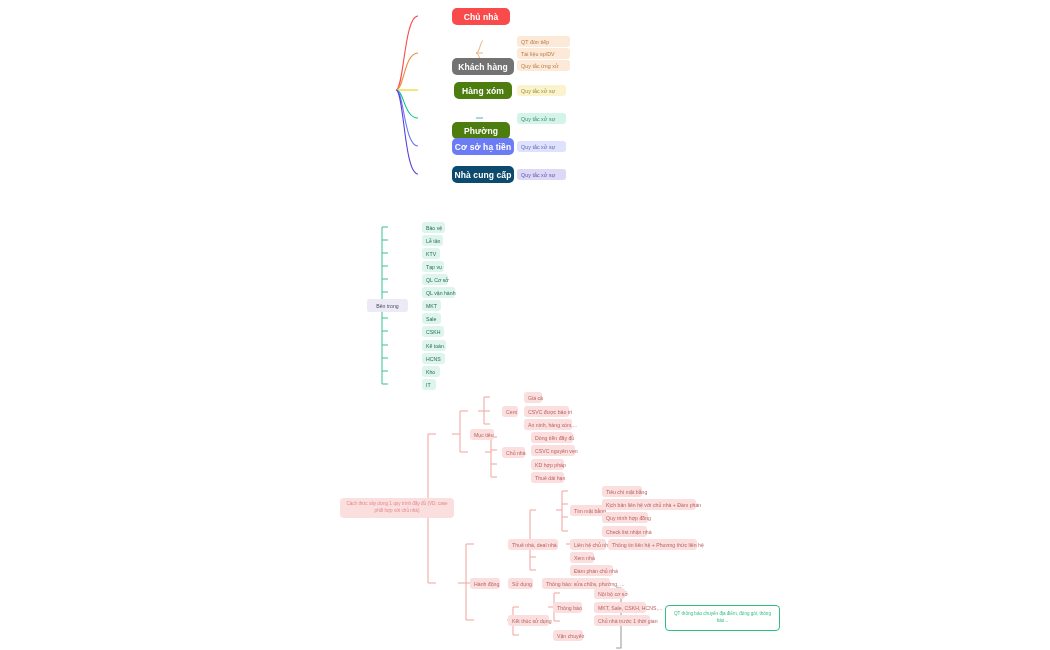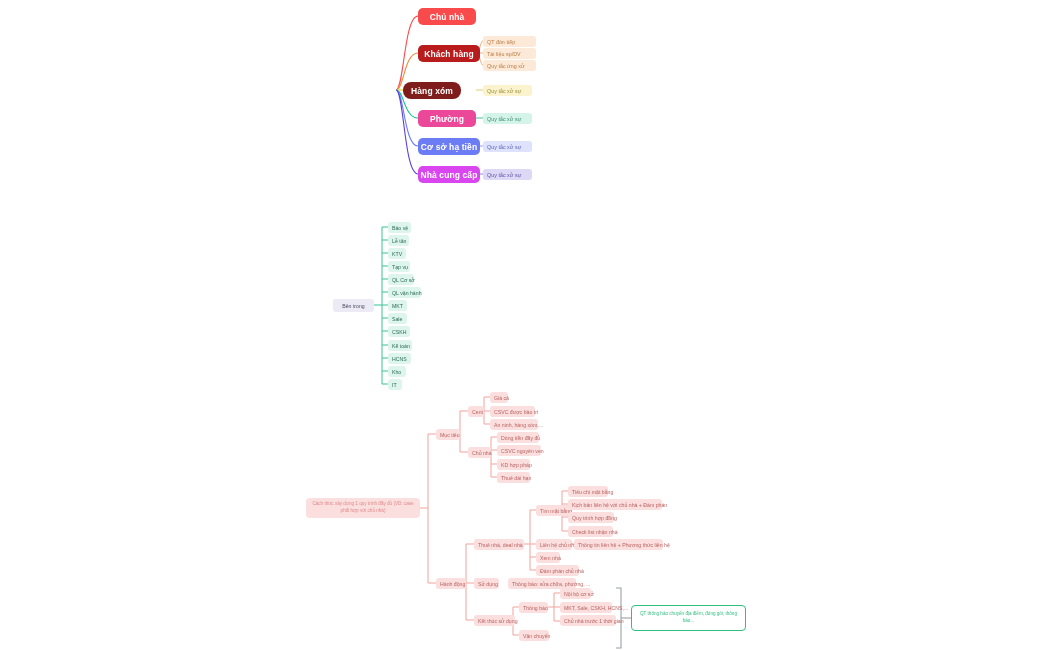--- a/index.html
+++ b/index.html
@@ -7,21 +7,21 @@
     width:1050px;height:650px;background:#ffffff;
     font-family:"Liberation Sans",sans-serif;
     position:relative;overflow:hidden;
     -webkit-font-smoothing:antialiased;
   }
   .canvas{position:absolute;inset:0;}
   svg.links{position:absolute;left:0;top:0;width:1050px;height:650px;pointer-events:none;}
 
   
   .node{position:absolute;box-sizing:border-box;display:flex;align-items:center;
-        justify-content:center;text-align:center;white-space:nowrap;}
+        justify-content:center;text-align:center;white-space:nowrap;margin-left:34px;}
 
   
   .root1{
     left:305px;top:75px;width:90px;height:31px;
     background:#111436;color:#ffffff;border-radius:7px;
     font-size:13.5px;font-weight:bold;letter-spacing:.2px;
   }
   .m1{ border-radius:5px;color:#ffffff;font-size:8.5px;font-weight:bold;
        height:17px;width:58px;letter-spacing:.1px;}
   .m1.wide{width:62px;}
@@ -148,35 +148,35 @@
       <g stroke="#9aa0a6" stroke-width="1.1">
         <path d="M616 588 h5 V 648 h-5"></path>
         <path d="M621 618 h10"></path>
       </g>
     </g>
   </svg>
 
 
   <div class="node m1" style="left:418px;top:8px;background:#f94b4b;">Chủ nhà</div>
 
-  <div class="node m1 wide" style="left:418px;top:45px;background:#b91c1c;">Khách hàng</div>
+  <div class="node m1 wide" style="left:418px;top:58px;background:#737373;">Khách hàng</div>
   <div class="node s1" style="left:483px;top:36px;width:53px;background:#fde9d8;color:#b5793f;">QT đón tiếp</div>
   <div class="node s1" style="left:483px;top:48px;width:53px;background:#fde9d8;color:#b5793f;">Tài liệu sp/DV</div>
   <div class="node s1" style="left:483px;top:60px;width:53px;background:#fde9d8;color:#b5793f;">Quy tắc ứng xử</div>
 
-  <div class="node m1" style="left:403px;top:82px;background:#7f1d1d;border-radius:8px;">Hàng xóm</div>
+  <div class="node m1" style="left:420px;top:82px;background:#4d7c0f;">Hàng xóm</div>
   <div class="node s1" style="left:483px;top:85px;width:49px;background:#fbf3cd;color:#9a8c33;">Quy tắc xử sự</div>
 
-  <div class="node m1" style="left:418px;top:110px;background:#ec4899;">Phường</div>
+  <div class="node m1" style="left:418px;top:122px;background:#4d7c0f;">Phường</div>
   <div class="node s1" style="left:483px;top:113px;width:49px;background:#d5f4e9;color:#3a8a72;">Quy tắc xử sự</div>
 
   <div class="node m1 wide" style="left:418px;top:138px;background:#6b7cf5;">Cơ sở hạ tiền</div>
   <div class="node s1" style="left:483px;top:141px;width:49px;background:#dee2fc;color:#5b66b8;">Quy tắc xử sự</div>
 
-  <div class="node m1 wide" style="left:418px;top:166px;background:#d946ef;">Nhà cung cấp</div>
+  <div class="node m1 wide" style="left:418px;top:166px;background:#0c4a6e;">Nhà cung cấp</div>
   <div class="node s1" style="left:483px;top:169px;width:49px;background:#ddd8f5;color:#5d52a8;">Quy tắc xử sự</div>
 
   <div class="node root2">Bên trong</div>
 
   <div class="node leaf2" style="left:388px;top:222px;width:23px;">Bảo vệ</div>
   <div class="node leaf2" style="left:388px;top:235px;width:21px;">Lễ tân</div>
   <div class="node leaf2" style="left:388px;top:248px;width:18px;">KTV</div>
   <div class="node leaf2" style="left:388px;top:261px;width:22px;">Tạp vụ</div>
   <div class="node leaf2" style="left:388px;top:274px;width:26px;">QL Cơ sở</div>
   <div class="node leaf2" style="left:388px;top:287px;width:33px;">QL vận hành</div>

